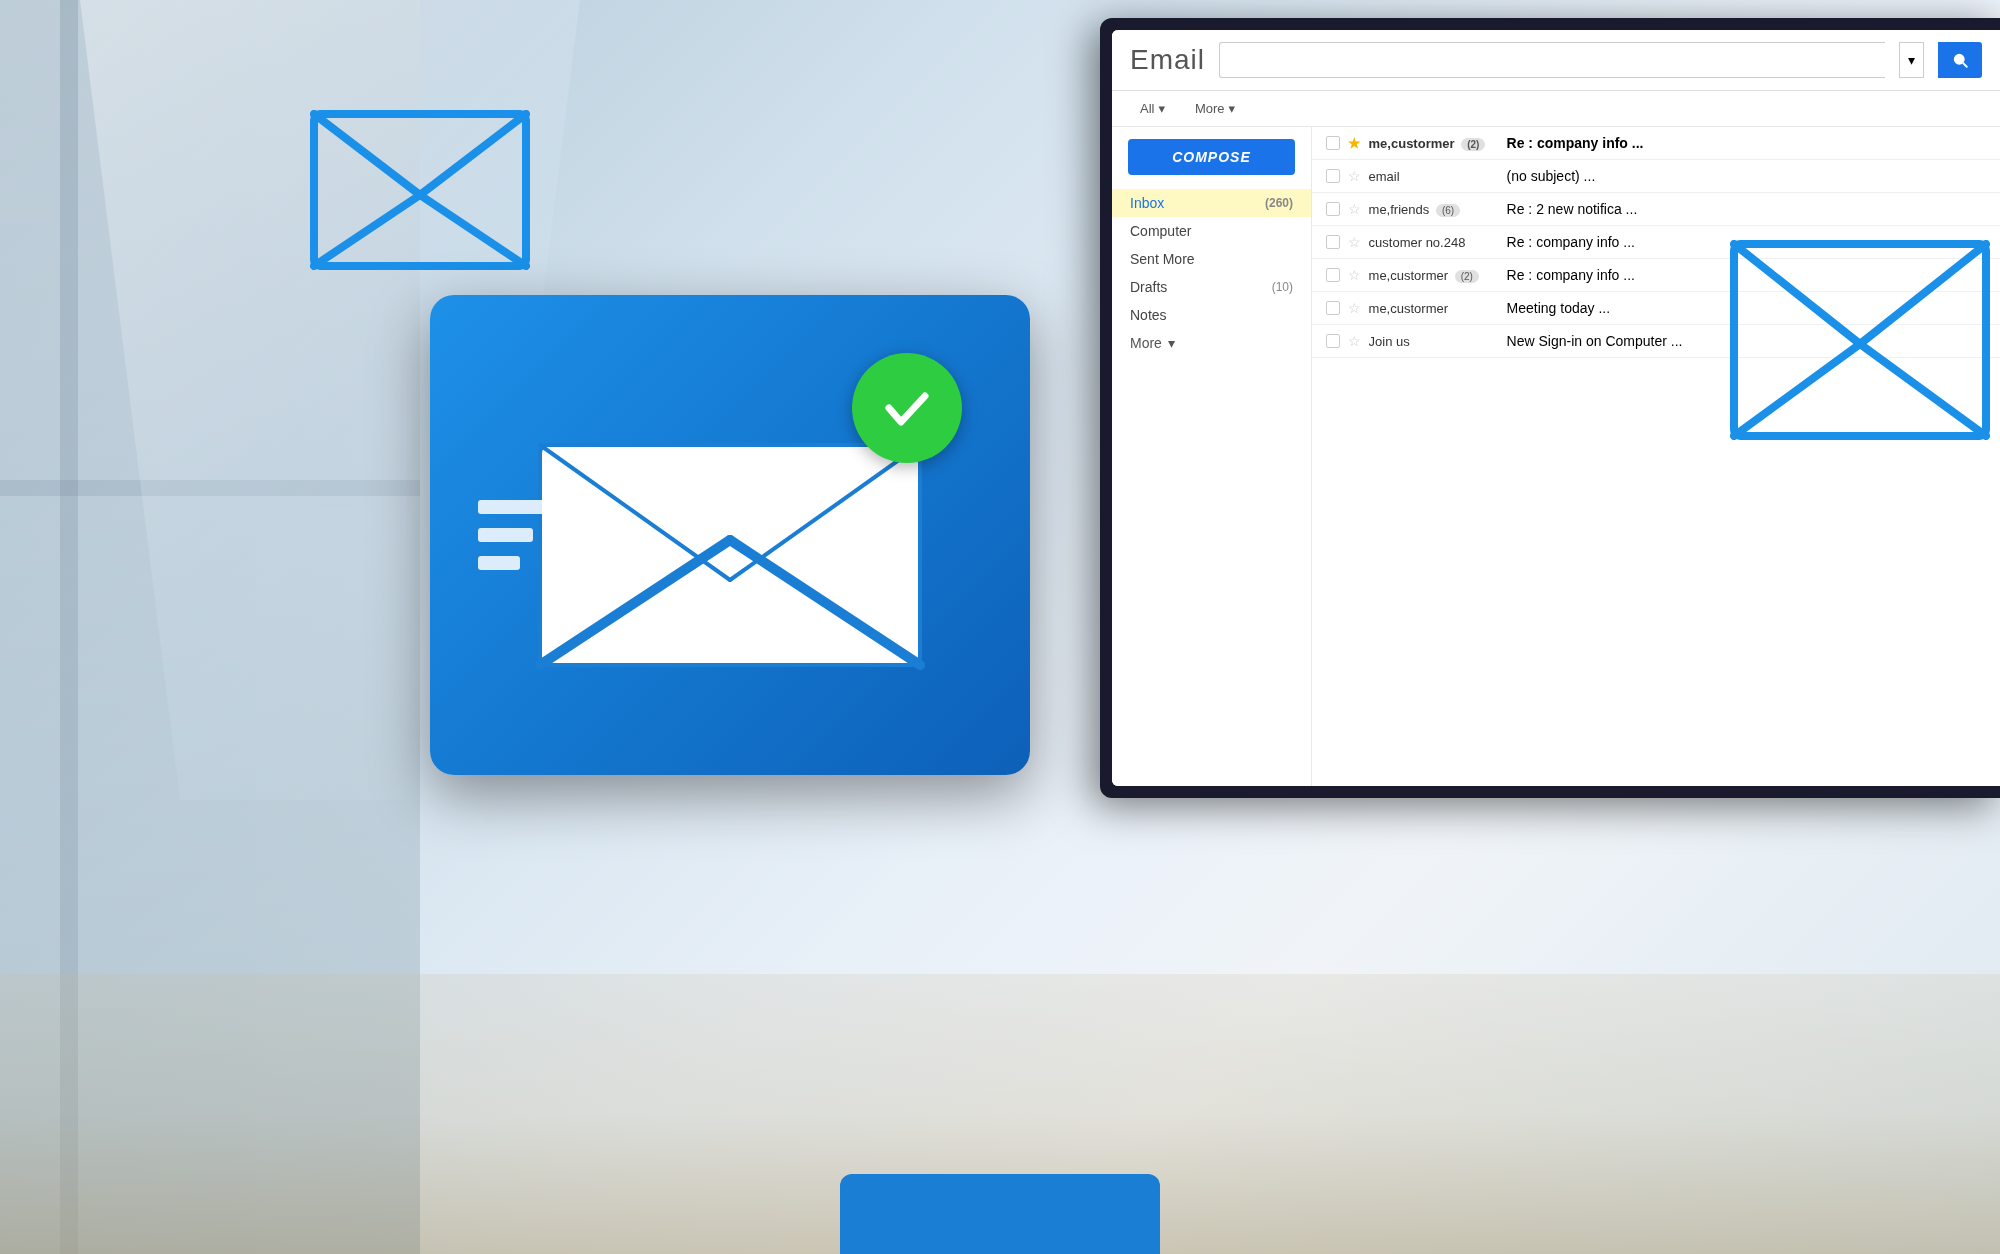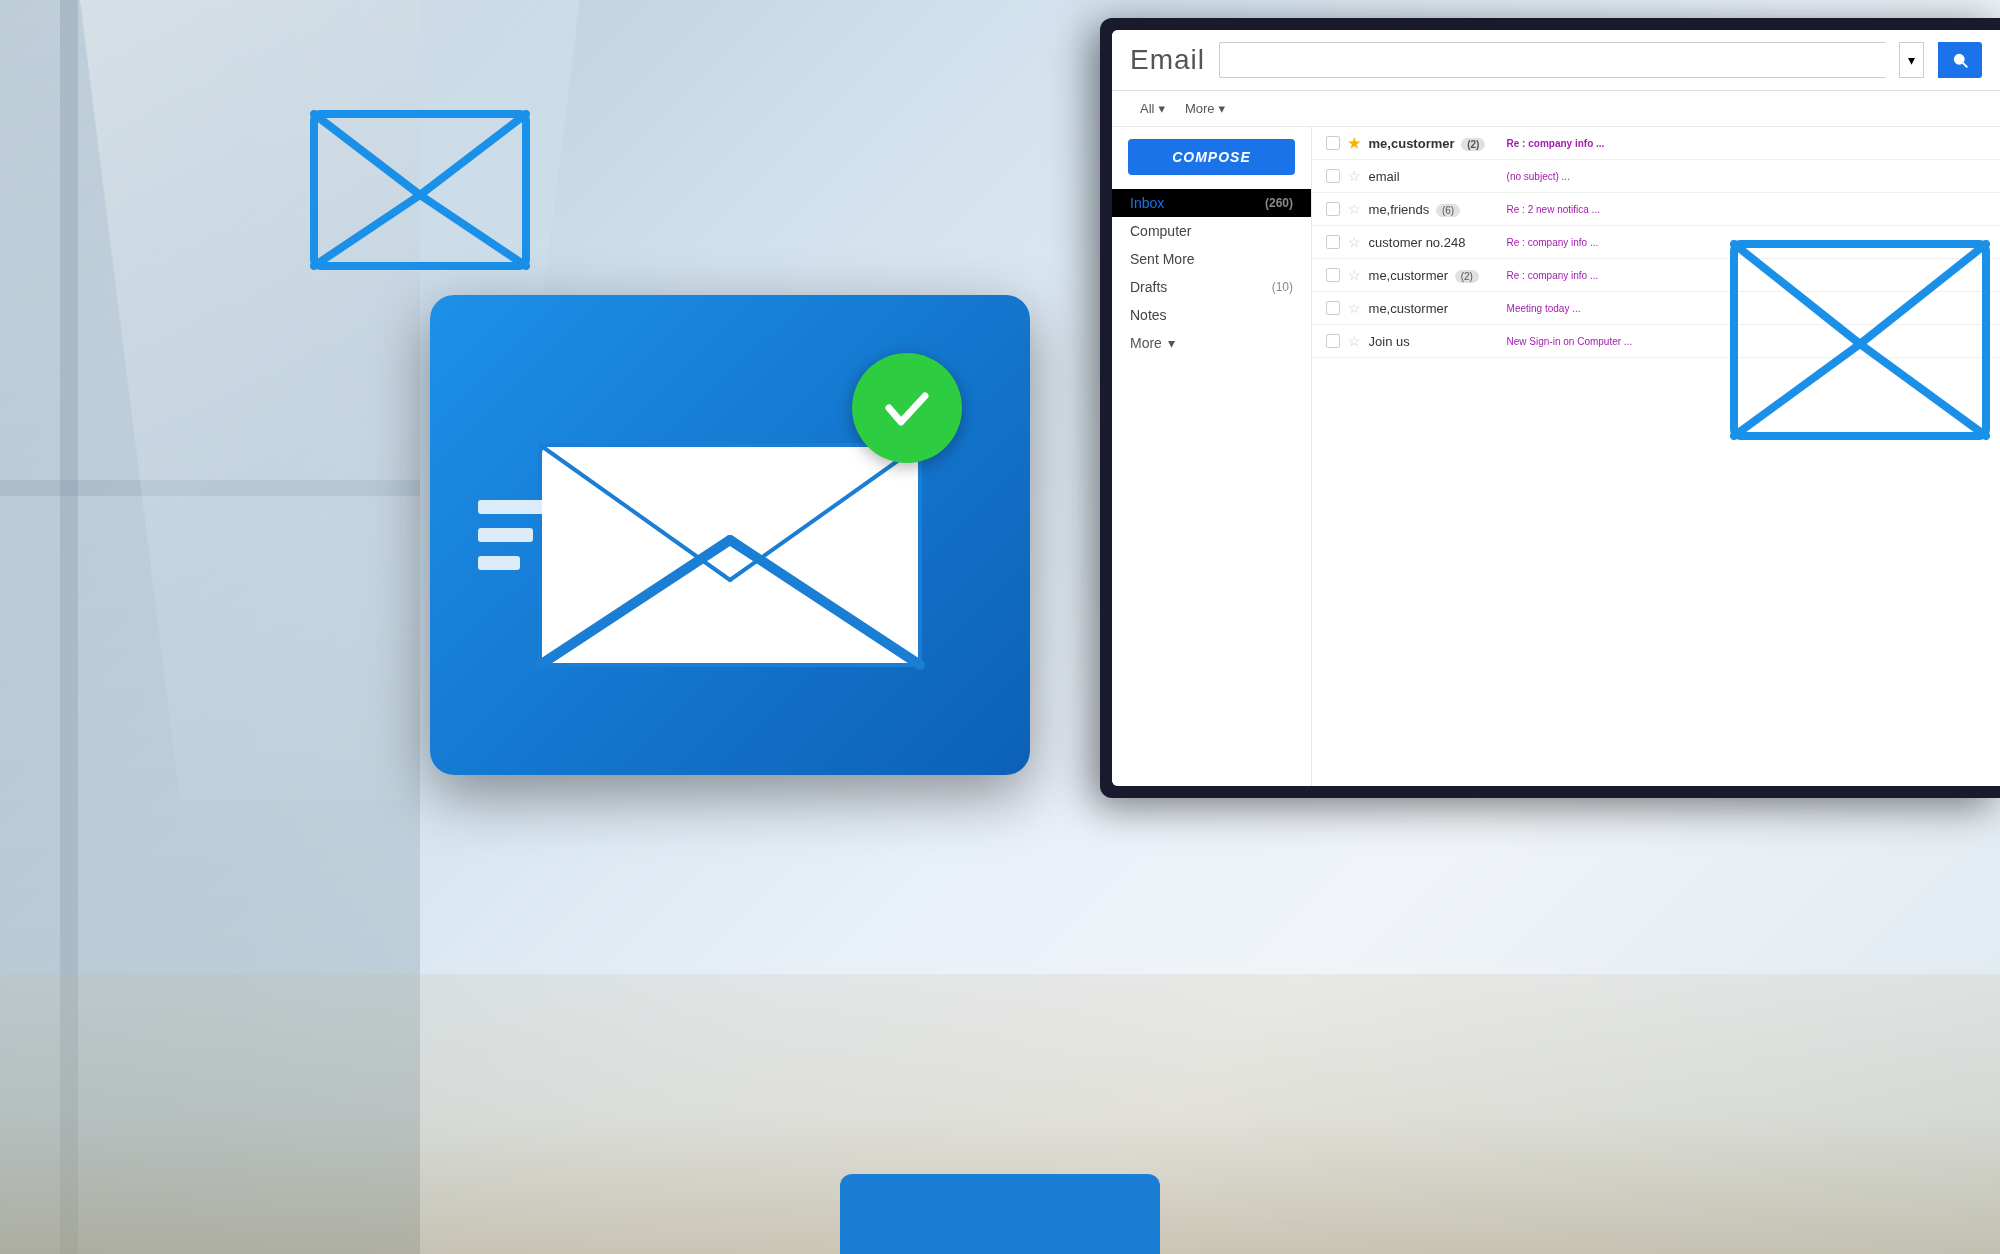--- a/index.html
+++ b/index.html
@@ -155,20 +155,21 @@
     .search-icon-svg {
       fill: white;
     }
 
     .email-toolbar {
       display: flex;
       align-items: center;
       padding: 6px 18px;
       background: white;
       border-bottom: 1px solid #e8e8e8;
+      gap: 10px;
     }
 
     .toolbar-btn {
       padding: 4px 10px;
       font-size: 13px;
       color: #555;
       cursor: pointer;
       display: flex;
       align-items: center;
       gap: 4px;
@@ -214,21 +215,21 @@
       color: #444;
       cursor: pointer;
       display: flex;
       align-items: center;
       justify-content: space-between;
     }
 
     .sidebar-item .label { font-weight: 400; }
     .sidebar-item .count { color: #888; font-size: 12px; }
 
-    .sidebar-item.active { background: #000000; color: #1a73e8; font-weight: 600; justify-content: space-between; }
+    .sidebar-item.active { background: #fef9c3; color: #1a73e8; font-weight: 600; justify-content: space-between; }
 
     .sidebar-more {
       padding: 6px 18px;
       font-size: 14px;
       color: #555;
       cursor: pointer;
       display: flex;
       align-items: center;
       gap: 6px;
     }
@@ -276,22 +277,22 @@
       color: #333;
       font-size: 13px;
       flex-shrink: 0;
     }
 
     .email-row .subject {
       flex: 1;
       overflow: hidden;
       text-overflow: ellipsis;
       white-space: nowrap;
-      color: #a21caf;
-      font-size: 10px;
+      color: #000000;
+      font-size: 14px;
     }
 
     .badge {
       background: #e0e0e0;
       color: #555;
       border-radius: 10px;
       padding: 1px 6px;
       font-size: 10px;
       margin-left: 3px;
     }

